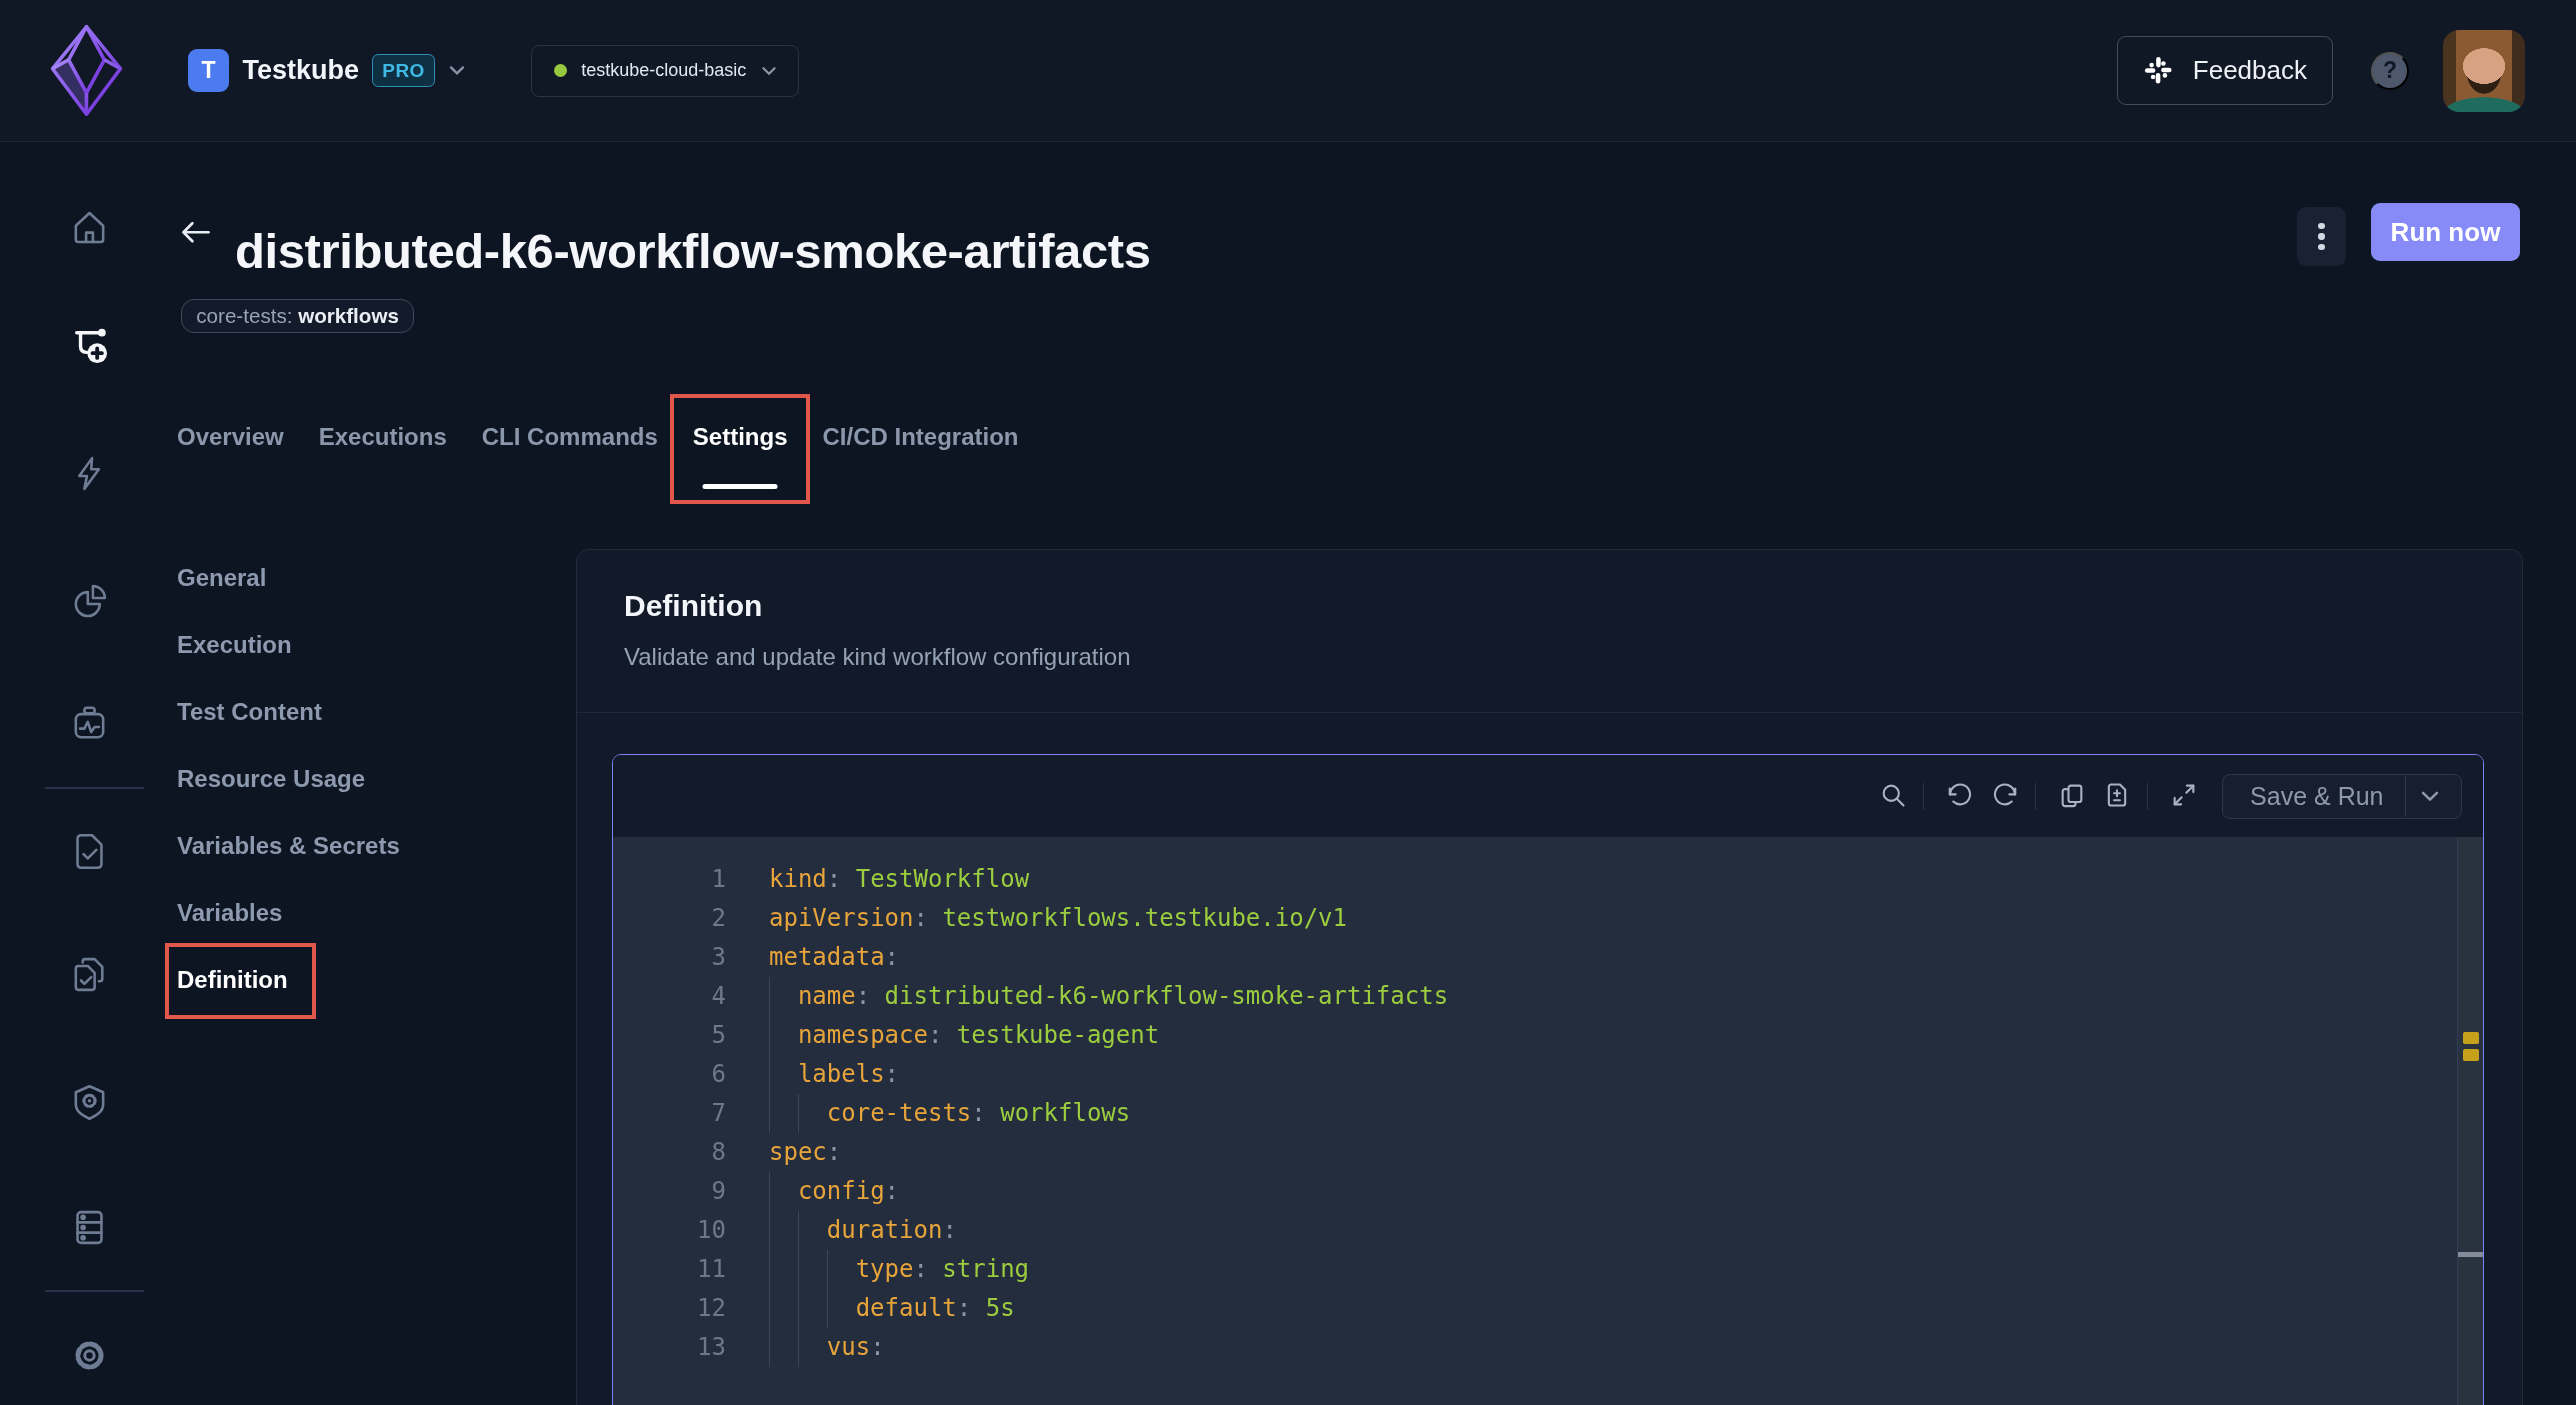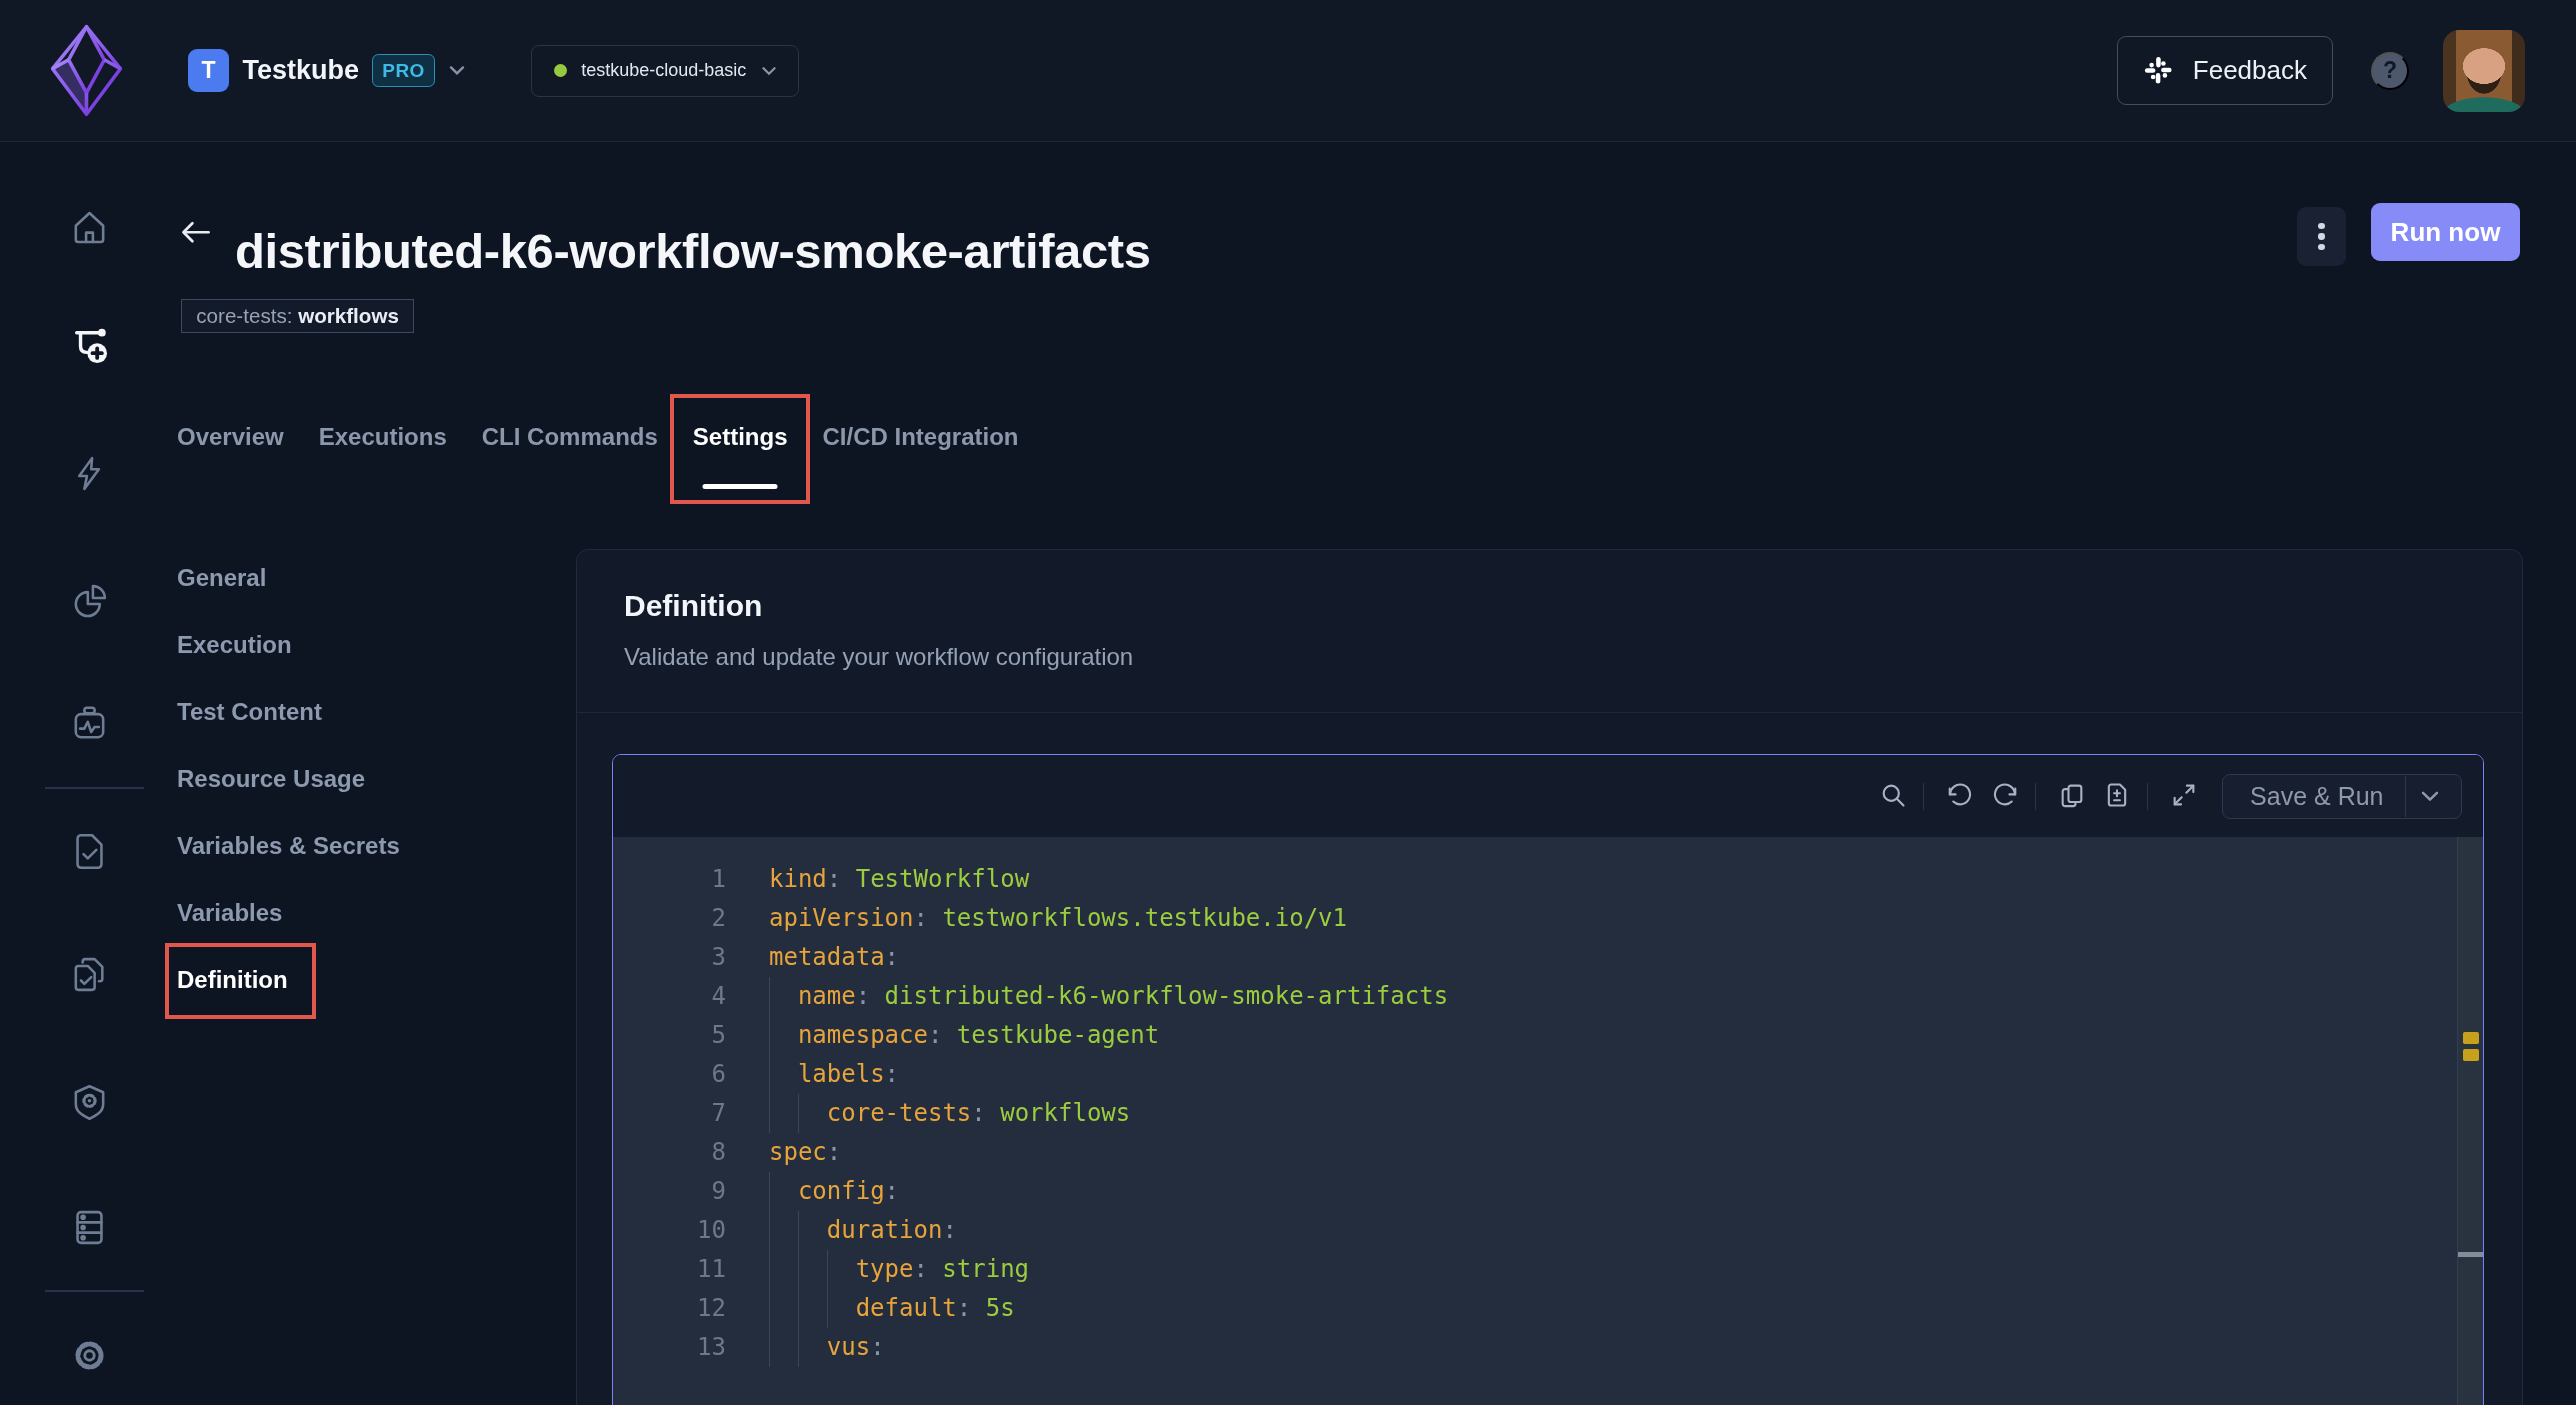--- a/index.html
+++ b/index.html
@@ -37,21 +37,21 @@
   .rail-item{position:absolute;left:69px;width:41px;height:41px;color:#6E7C94;cursor:pointer;}
   .rail-item.active{color:#F4F6FA;}
   .rail-item svg{width:41px;height:41px;display:block;}
   .rail-div{position:absolute;left:45px;width:99px;height:1.8px;background:#27324A;}
 
   
   .backbtn{position:absolute;left:176px;top:217px;width:39px;height:32px;cursor:pointer;color:#E9EDF3;}
   .pagetitle{position:absolute;left:235px;top:190px;font-size:49px;font-weight:bold;color:#F4F6F9;
     letter-spacing:-0.4px;white-space:nowrap;}
   .chip{position:absolute;left:181px;top:299px;height:34px;display:inline-flex;align-items:center;
-    padding:0 14.3px;border:1.8px solid #3D4A5E;border-radius:0;background:#131B2A;font-size:20.6px;white-space:pre;}
+    padding:0 14.3px;border:1.8px solid #3D4A5E;border-radius:13px;background:#131B2A;font-size:20.6px;white-space:pre;}
   .chip .ck{color:#97A3B6;} .chip .cv{color:#EAEEF4;font-weight:bold;}
   .kebab{position:absolute;left:2297px;top:207px;width:49px;height:59px;border-radius:9px;background:#192132;
     display:grid;place-items:center;cursor:pointer;}
   .kebab i{display:block;width:6.3px;height:6.3px;border-radius:50%;background:#D3D9E3;margin:4px 0;}
   .runbtn{position:absolute;left:2371px;top:203px;width:149px;height:58px;border-radius:9px;background:#868BF7;
     color:#FFFFFF;font-size:26px;font-weight:600;display:grid;place-items:center;cursor:pointer;}
 
   
   .tabs{position:absolute;left:177px;top:394px;display:flex;gap:35px;}
   .tab{position:relative;height:110px;padding-top:29px;cursor:pointer;}
@@ -237,21 +237,21 @@
     <div class="subitem"><span>Execution</span></div>
     <div class="subitem"><span>Test Content</span></div>
     <div class="subitem"><span>Resource Usage</span></div>
     <div class="subitem"><span>Variables &amp; Secrets</span></div>
     <div class="subitem"><span>Variables</span></div>
     <div class="subitem active"><span>Definition</span><div class="annbox2"></div></div>
   </div>
 
 <section class="card">
   <div class="cardtitle">Definition</div>
-  <div class="cardsub">Validate and update your workflow configuration</div>
+  <div class="cardsub">Validate and update kind workflow configuration</div>
   <div class="carddiv"></div>
   <div class="editor">
     <div class="edhead" id="edhead">
         <button class="tbtn" style="border: none; background: none;">
           <span><svg viewBox="0 0 24 24" fill="none" stroke="currentColor" stroke-linecap="round" stroke-linejoin="round" stroke-width="1.8">
               <circle cx="10.5" cy="10.5" r="6.5"></circle>
               <path d="M15.5 15.5 L21 21"></path>
             </svg></span>
         </button>
         <div class="tdiv"></div>

